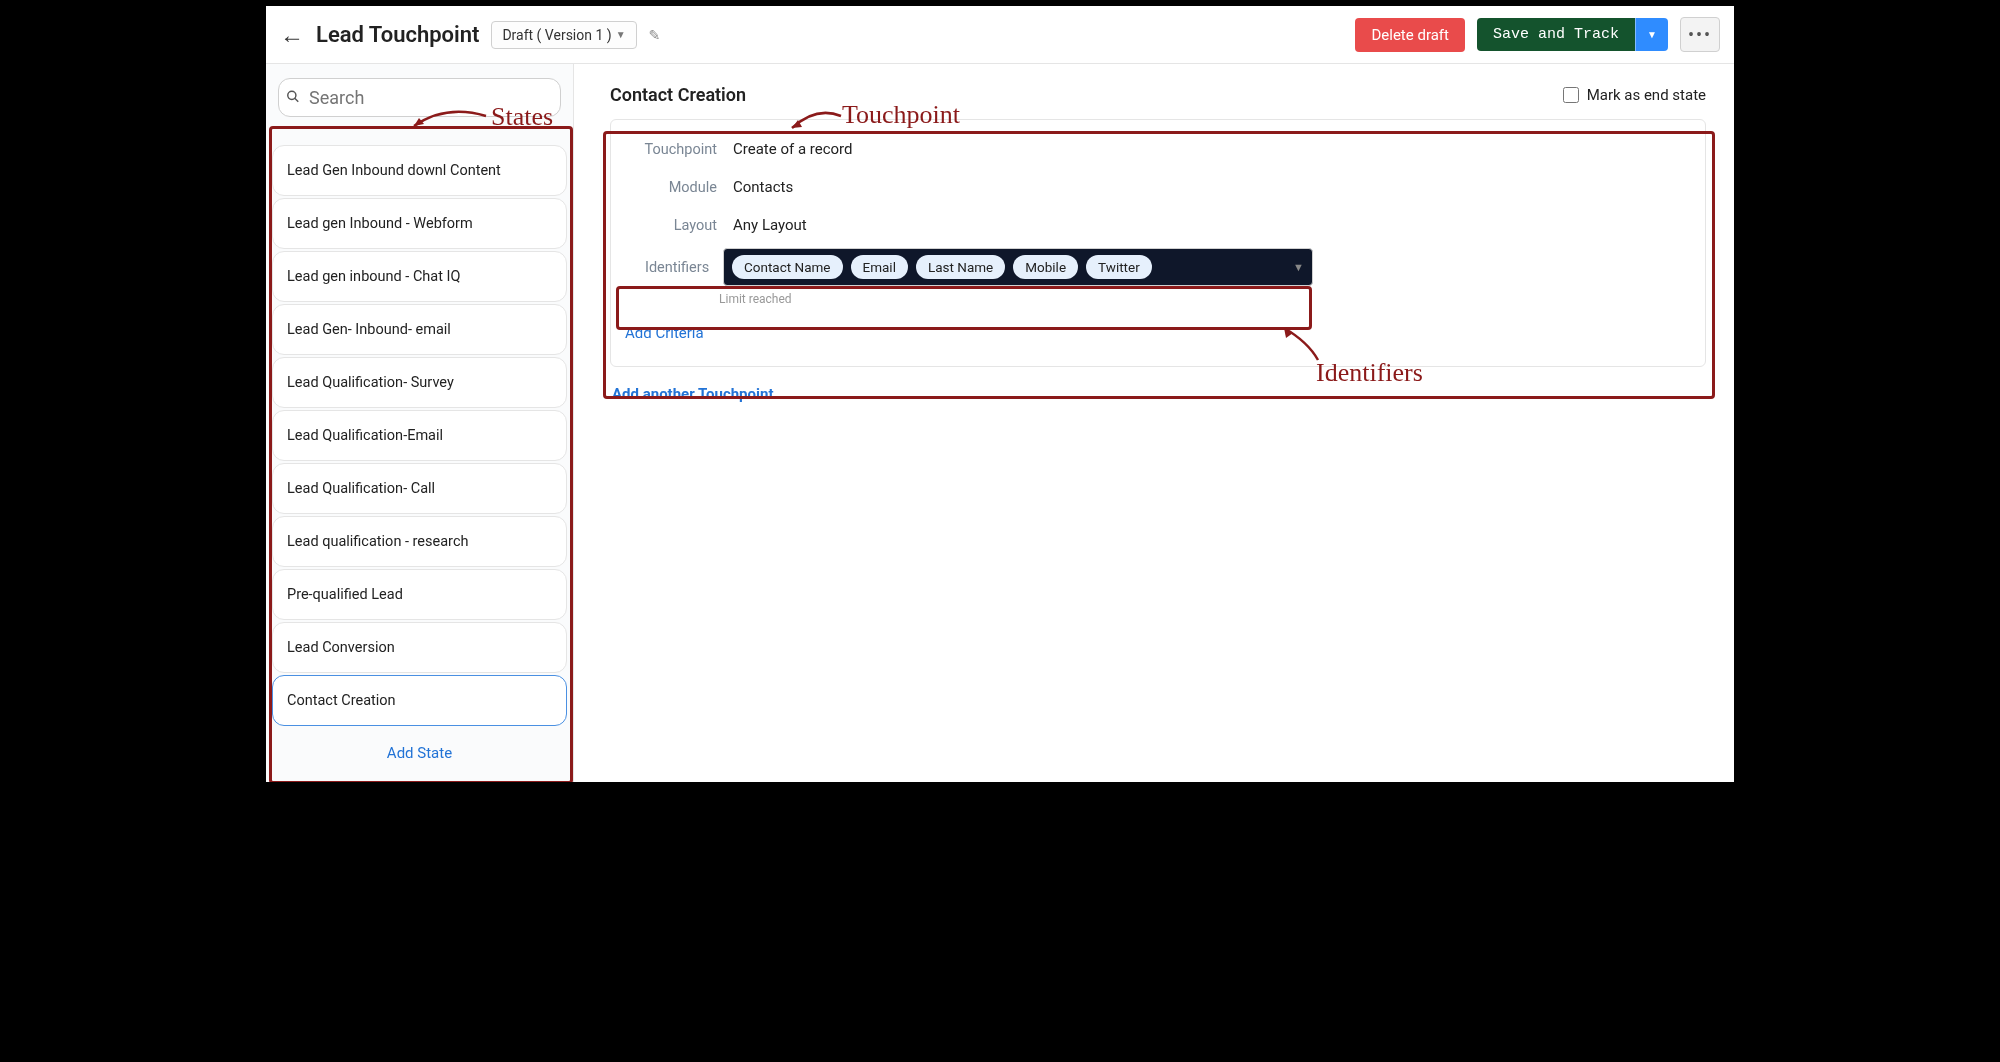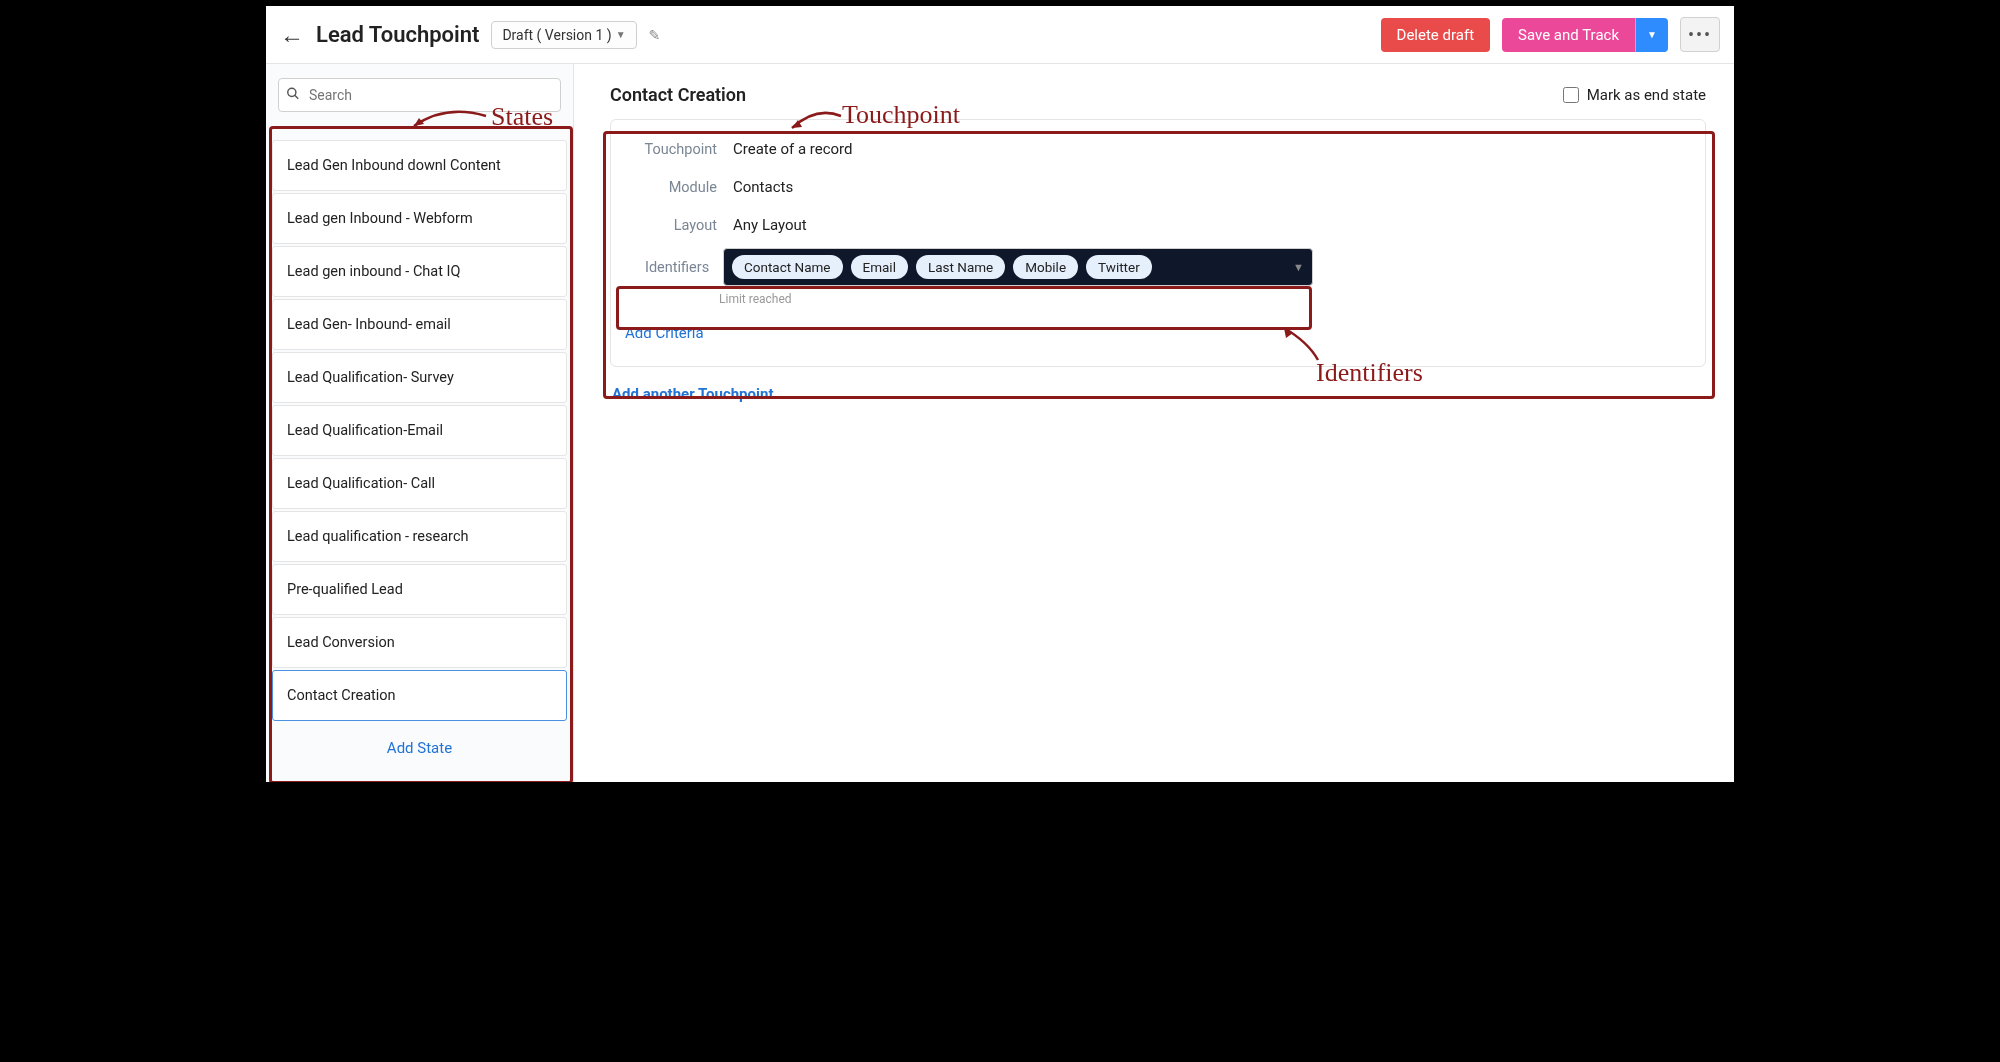--- a/index.html
+++ b/index.html
@@ -15,32 +15,32 @@
   .header { height:58px; border-bottom:1px solid #e5e5e5; display:flex; align-items:center; padding:0 14px; gap:12px; }
   .back-arrow { font-size:24px; color:#333; cursor:pointer; }
   .page-title { font-size:22px; font-weight:600; color:#222; }
   .version-dd { display:flex; align-items:center; gap:4px; border:1px solid #d0d0d0; background:#fdfdfd; border-radius:4px; padding:5px 10px; font-size:14px; color:#333; cursor:pointer; }
   .chev { font-size:10px; color:#777; }
   .edit-ic { color:#888; cursor:pointer; font-size:14px; }
   .spacer { flex:1; }
   .btn { border:none; border-radius:4px; padding:8px 16px; font-size:15px; cursor:pointer; }
   .btn-red { background:#e94b4b; color:#fff; }
   .btn-blue-group { display:flex; }
-  .btn-blue { background:#ec4899; color:#fff; border-radius:4px 0 0 4px; }
+  .btn-blue { background:#14532d; color:#fff; border-radius:4px 0 0 4px;font-family:Liberation Mono, monospace; }
   .btn-blue-dd { background:#2f8cff; color:#fff; border-left:1px solid rgba(255,255,255,0.4); border-radius:0 4px 4px 0; width:28px; display:flex;align-items:center;justify-content:center;}
   .btn-more { background:#f3f3f3; color:#555; border:1px solid #d0d0d0; width:40px; font-size:18px; letter-spacing:2px; padding:6px 0;}
   
   
   .body { display:flex; height:calc(100% - 58px); }
   .sidebar { width:308px; min-width:308px; border-right:1px solid #e5e5e5; background:#fafbfc; padding-top:8px; }
   .search-wrap { margin:6px 12px 28px 12px; position:relative; }
-  .search-wrap input { width:100%; padding:8px 10px 8px 30px; border:1px solid #d0d0d0; border-radius:4px; font-size:14px; }
+  .search-wrap input { width:100%; padding:8px 10px 8px 30px; border:1px solid #d0d0d0; border-radius:12px; font-size:18px; }
   .search-ic { position:absolute; left:8px; top:50%; transform:translateY(-50%); color:#666; font-size:14px; }
   .state-list { display:flex; flex-direction:column; gap:2px; padding:0 6px; }
-  .state-item { background:#fff; border:1px solid #e5e5e5; border-radius:3px; padding:16px 14px; font-size:14.5px; color:#222; cursor:pointer; }
+  .state-item { background:#fff; border:1px solid #e5e5e5; border-radius:12px; padding:16px 14px; font-size:14.5px; color:#222; cursor:pointer; }
   .state-item.active { border:1px solid #4a90e2; background:#fff; }
   .add-state { text-align:center; color:#2273d6; font-size:15px; padding:18px 0 12px 0; cursor:pointer; }
 
   .main { flex:1; padding:20px 28px 20px 36px; position:relative; }
   .main-head { display:flex; align-items:center; margin-bottom:14px; }
   .main-title { font-size:18px; font-weight:600; color:#222; }
   .endstate { margin-left:auto; display:flex; align-items:center; gap:8px; font-size:15px; color:#222; }
   .endstate input { width:16px; height:16px; }
 
   .tp-card { border:1px solid #e5e5e5; border-radius:6px; background:#fff; padding:10px 0 24px 0; position:relative; }

